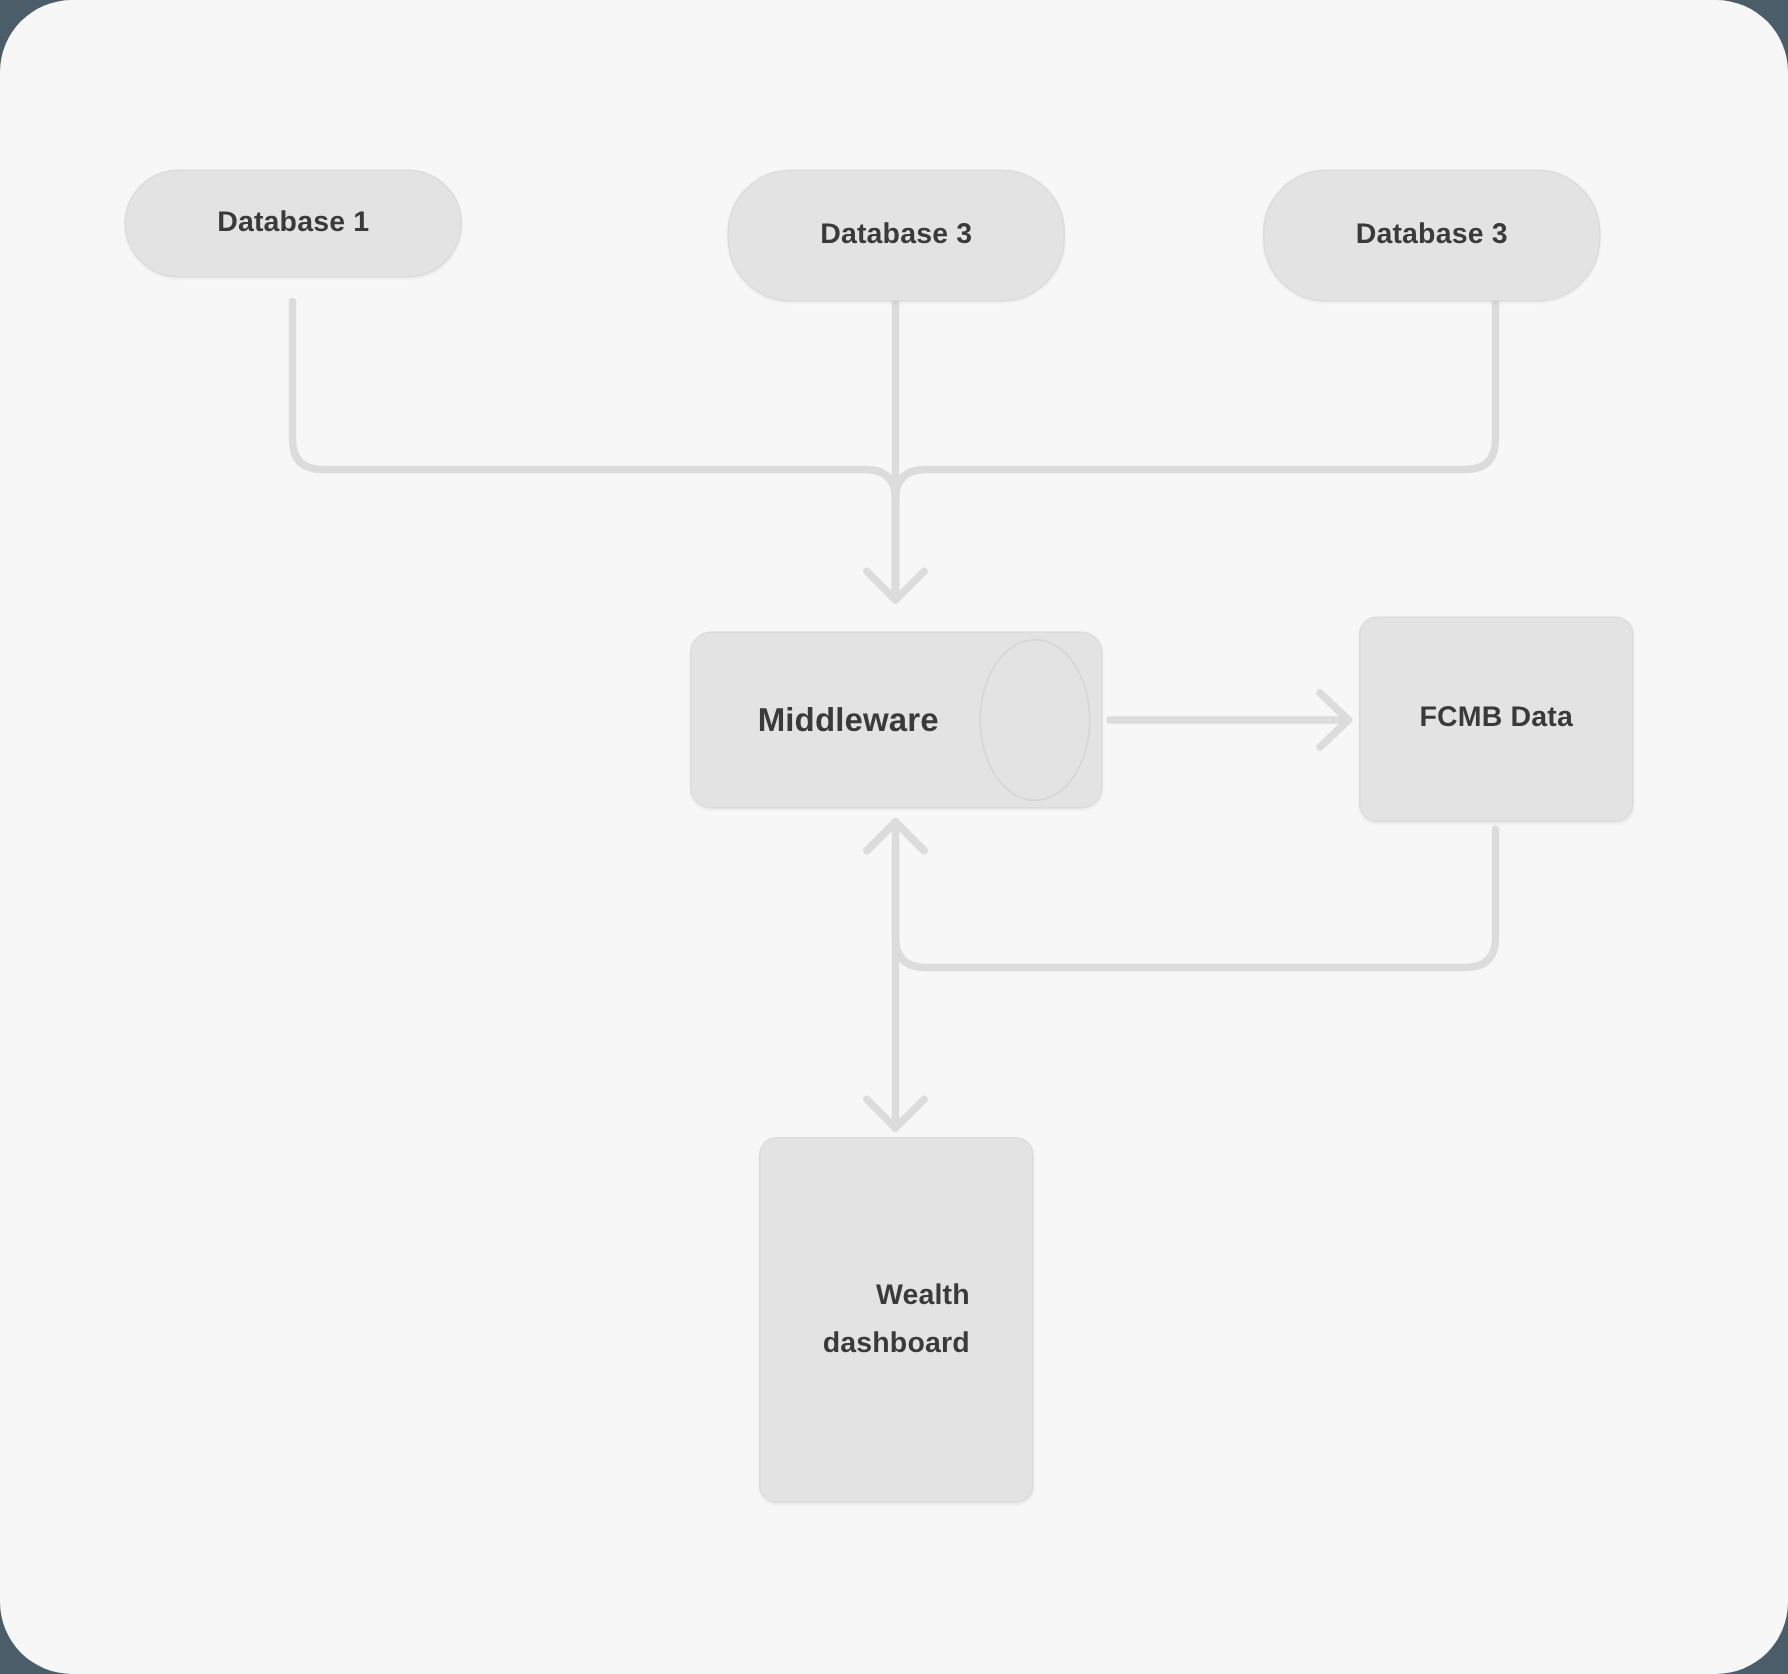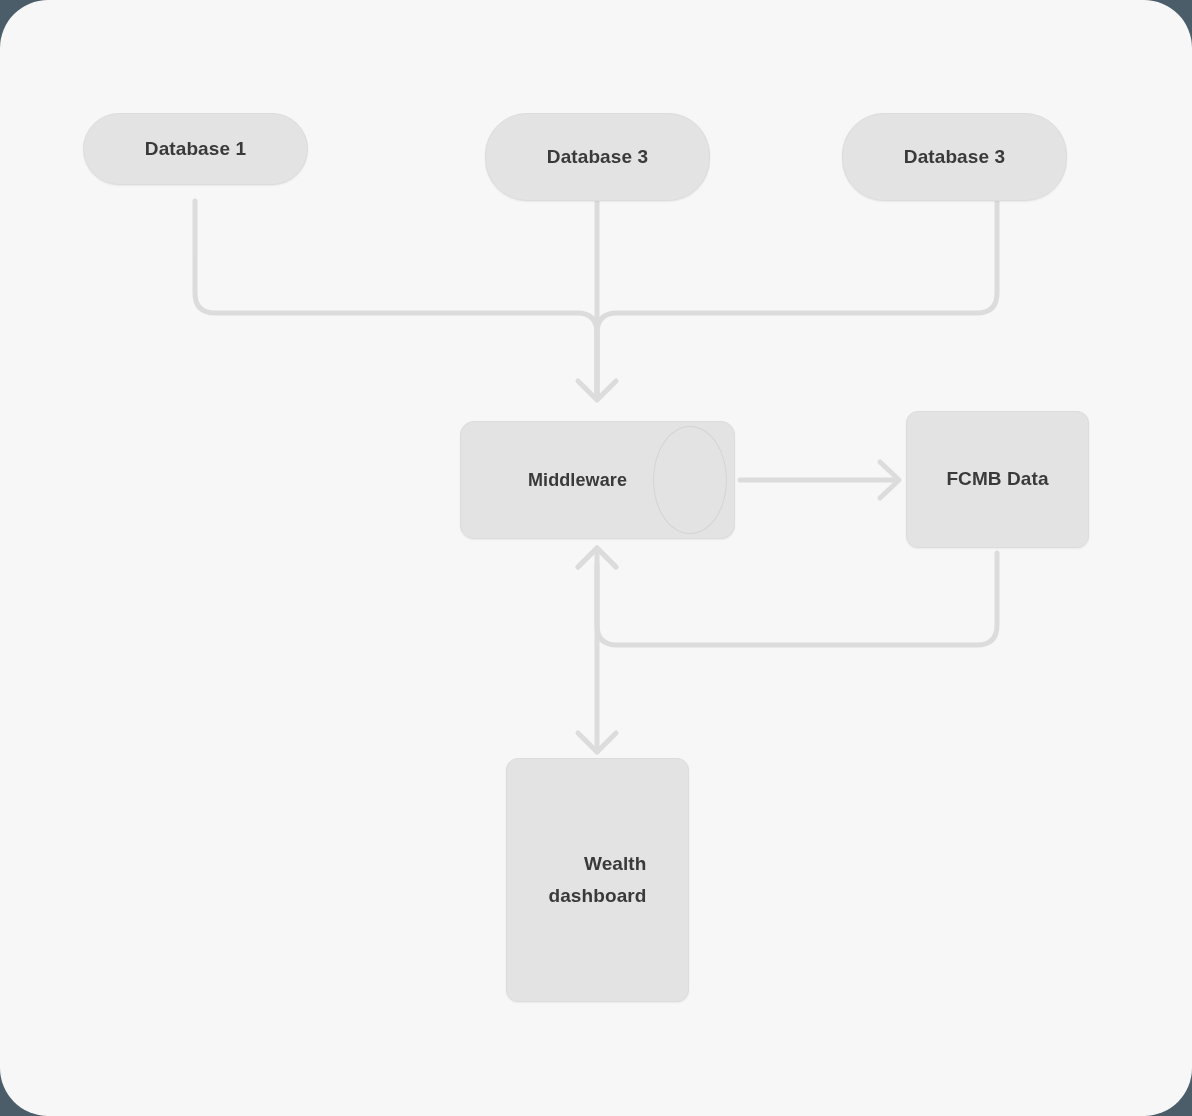--- a/index.html
+++ b/index.html
@@ -76,25 +76,24 @@
   }
   .node-cyl .cyl-label {
     position: absolute;
     left: 0; top: 0;
     width: 100%; height: 100%;
     display: flex;
     align-items: center;
     justify-content: center;
     color: #3a3a3a;
     font-weight: bold;
-    font-size: 18px;
+    font-size: 22px;
     letter-spacing: 0.1px;
     padding-right: 64px;
     box-sizing: border-box;
-    margin-left: 12px;
   }
   .edge-path {
     fill: none;
     stroke: #dcdcdc;
     stroke-width: 5;
     stroke-linecap: round;
     stroke-linejoin: round;
   }
   .edge-head {
     fill: none;

